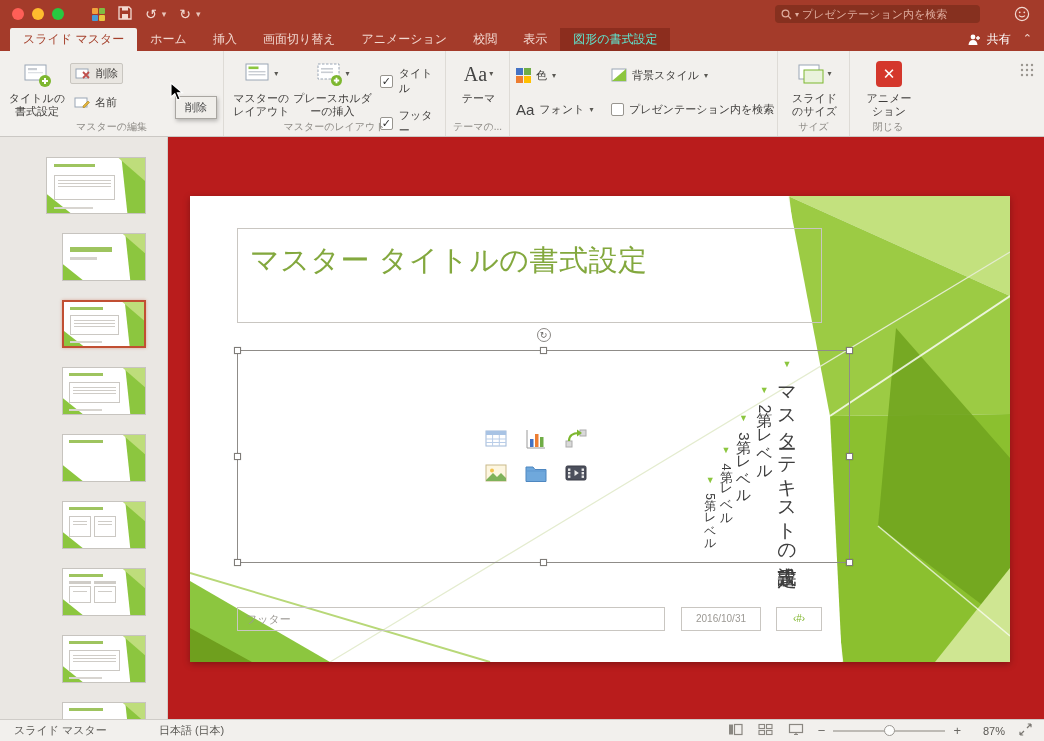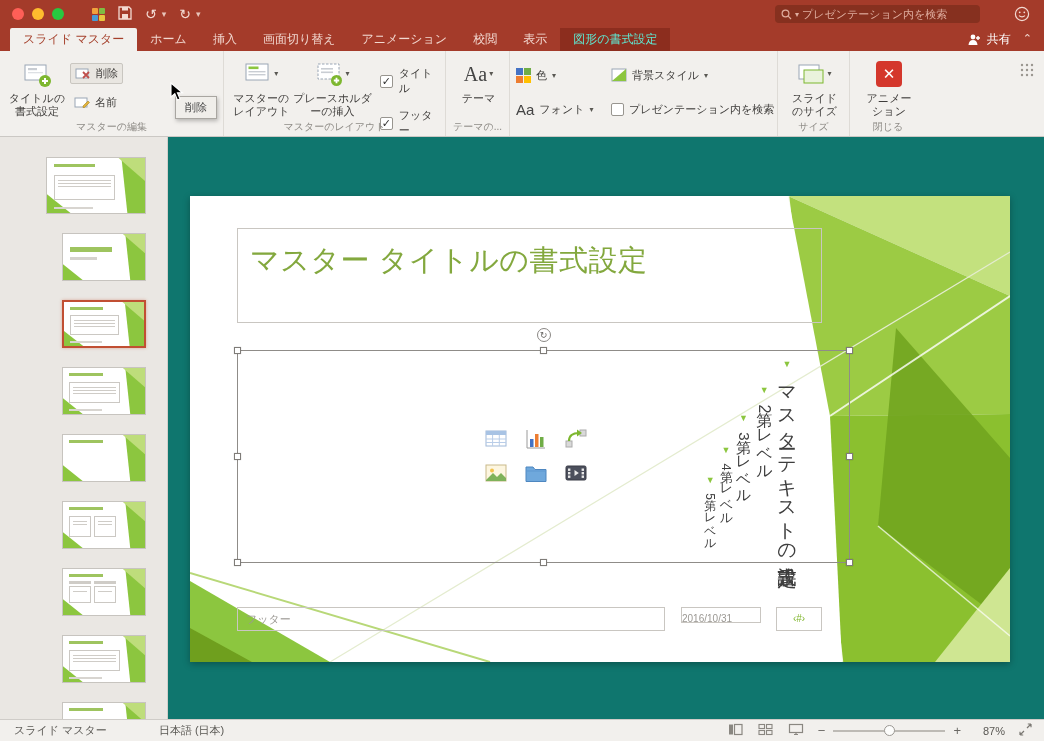--- a/index.html
+++ b/index.html
@@ -65,21 +65,21 @@
   .tbox i{display:block;height:1px;background:#CFCCC7;margin:2px 1px;}
   .tfoot{position:absolute;left:7%;bottom:7%;width:40%;height:2px;background:#D8D5D0;}
   .tmid{position:absolute;left:8%;top:28%;width:52%;height:12%;background:#9EC45F;}
   .tmid2{position:absolute;left:8%;top:50%;width:34%;height:3px;background:#D5D2CD;}
   .tbox.half{width:27%;}
   .tbox.half.r{left:38%;}
   .thead{position:absolute;top:27%;height:3px;width:27%;background:#CFCCC7;left:7%;}
   .thead.r{left:38%;}
   .tbox.low{top:36%;height:38%;}
 
-  .canvas{position:absolute;left:168px;top:0;right:0;bottom:0;background:#0f766e;}
+  .canvas{position:absolute;left:168px;top:0;right:0;bottom:0;background:#b91c1c;}
   .slide{position:absolute;left:22px;top:59px;width:820px;height:466px;background:#fff;box-shadow:0 2px 7px rgba(0,0,0,.30);}
   .theme-bg{position:absolute;inset:0;width:100%;height:100%;}
 
   .ph{position:absolute;border:1px solid #C9C6C1;}
   .title-ph{left:47px;top:32px;width:585px;height:95px;}
   .title-text{position:absolute;left:12px;top:12px;font-size:29px;color:#83A83E;letter-spacing:.5px;white-space:nowrap;}
   .body-ph{left:47px;top:154px;width:613px;height:213px;border:1px solid #8F8C88;}
   .handle{position:absolute;width:7px;height:7px;background:#fff;border:1px solid #7F7C78;box-shadow:0 0 1px rgba(0,0,0,.25);}
   .h-nw{left:-4px;top:-4px;} .h-n{left:50%;margin-left:-4px;top:-4px;} .h-ne{right:-4px;top:-4px;}
   .h-e{right:-4px;top:50%;margin-top:-4px;} .h-se{right:-4px;bottom:-4px;} .h-s{left:50%;margin-left:-4px;bottom:-4px;}
@@ -92,21 +92,21 @@
   .vtext{position:absolute;top:8px;right:50px;height:200px;writing-mode:vertical-rl;color:#3E3E3E;}
   .lvl{line-height:1.3;}
   .lvl .bullet{color:#8CC63F;font-size:9px;margin-bottom:5px;}
   .lvl1{font-size:19px;}
   .lvl2{font-size:16px;padding-top:26px;}
   .lvl3{font-size:15px;padding-top:54px;}
   .lvl4{font-size:13px;padding-top:86px;}
   .lvl5{font-size:12px;padding-top:116px;}
 
   .foot-ph{left:47px;top:411px;width:428px;height:24px;font-size:11px;color:#9B9893;line-height:22px;padding-left:8px;}
-  .date-ph{left:491px;top:411px;width:80px;height:16px;font-size:10px;color:#9B9893;line-height:22px;text-align:left;}
+  .date-ph{left:491px;top:411px;width:80px;height:24px;font-size:10px;color:#9B9893;line-height:22px;text-align:center;}
   .num-ph{left:586px;top:411px;width:46px;height:24px;font-size:10px;color:#7FB52B;line-height:22px;text-align:center;}
 
   
   .tooltip{position:absolute;left:175px;top:96px;background:#F0EEEA;border:1px solid #A9A6A1;box-shadow:1px 2px 4px rgba(0,0,0,.25);font-size:11px;color:#444;padding:3px 9px;z-index:40;}
   .cursor{position:absolute;left:170px;top:82px;z-index:41;pointer-events:none;}
 
   
   .statusbar{position:absolute;left:0;right:0;bottom:0;height:22px;background:#F2F0ED;border-top:1px solid #CFCCC8;display:flex;align-items:center;font-size:11px;color:#5A5854;z-index:30;}
   .sb-view{margin-left:14px;}
   .sb-lang{margin-left:52px;}

